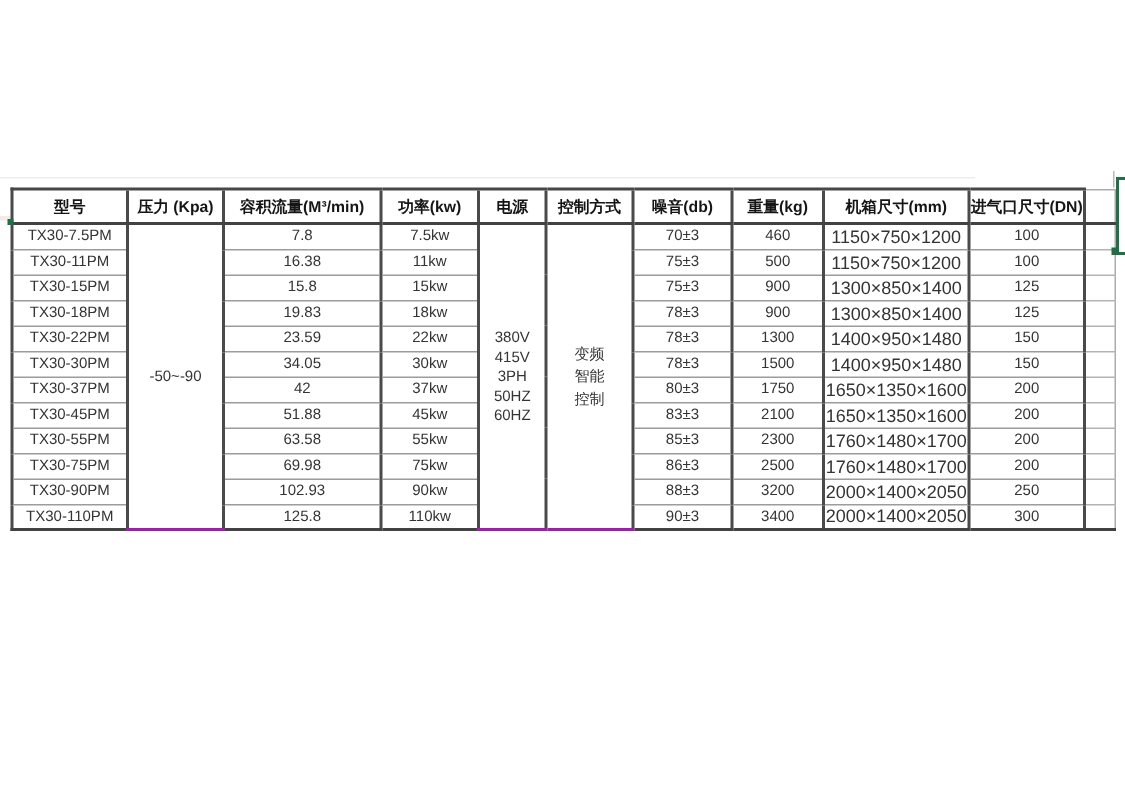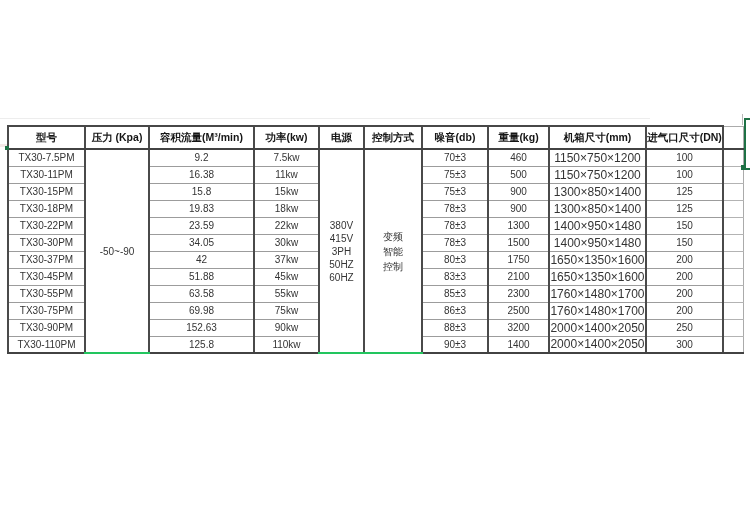--- a/index.html
+++ b/index.html
@@ -6,21 +6,21 @@
   .stage{position:relative;width:750px;height:472px;overflow:hidden;background:#ffffff;
          font-family:"Liberation Sans","DejaVu Sans",sans-serif;}
   
   table.spec{position:absolute;left:7px;top:125px;border-collapse:collapse;table-layout:fixed;}
   .spec th,.spec td{padding:0;margin:0;text-align:center;vertical-align:middle;
         font-size:10px;color:#343434;white-space:nowrap;overflow:hidden;
         border-left:2px solid #4a4a4a;border-bottom:1px solid #9c9c9c;}
   .spec thead th{height:21px;font-size:10.5px;font-weight:bold;color:#151515;
         border-top:2px solid #474747;border-bottom:2px solid #424242;}
   .spec tbody tr{height:17px;}
-  .spec td.merged{border-bottom:2px solid #22c55e;}
+  .spec td.merged{border-bottom:2px solid #a21caf;}
   .spec tr.last td{border-bottom:2px solid #424242;margin-top:43px;}
   .spec td.chassis{font-size:12px;}
   
   .spec .c-empty{border-left:2px solid #4a4a4a;border-right:1px solid #ababab;border-bottom:1px solid #b3b3b3;}
   .spec thead th.c-empty{border-top:1px solid #ababab;border-bottom:2px solid #424242;}
   .spec tr.last td.c-empty{border-bottom:2px solid #424242;}
   .supply-line{display:block;line-height:13px;}
   .control-line{display:block;line-height:15px;}
   
   .gridline{position:absolute;background:#ededed;height:1px;}
@@ -69,21 +69,21 @@
         <th>重量(kg)</th>
         <th>机箱尺寸(mm)</th>
         <th>进气口尺寸(DN)</th>
         <th class="c-empty"></th>
       </tr>
     </thead>
     <tbody>
       <tr>
         <td>TX30-7.5PM</td>
         <td class="merged" rowspan="12">-50~-90</td>
-        <td>9.2</td>
+        <td>7.8</td>
         <td>7.5kw</td>
         <td class="merged" rowspan="12">
           <span class="supply-line">380V</span>
           <span class="supply-line">415V</span>
           <span class="supply-line">3PH</span>
           <span class="supply-line">50HZ</span>
           <span class="supply-line">60HZ</span>
         </td>
         <td class="merged" rowspan="12">
           <span class="control-line">变频</span>
@@ -181,34 +181,34 @@
         <td>69.98</td>
         <td>75kw</td>
         <td>86±3</td>
         <td>2500</td>
         <td class="chassis">1760×1480×1700</td>
         <td>200</td>
         <td class="c-empty"></td>
       </tr>
       <tr>
         <td>TX30-90PM</td>
-        <td>152.63</td>
+        <td>102.93</td>
         <td>90kw</td>
         <td>88±3</td>
         <td>3200</td>
         <td class="chassis">2000×1400×2050</td>
         <td>250</td>
         <td class="c-empty"></td>
       </tr>
       <tr class="last">
         <td>TX30-110PM</td>
         <td>125.8</td>
         <td>110kw</td>
         <td>90±3</td>
-        <td>1400</td>
+        <td>3400</td>
         <td class="chassis">2000×1400×2050</td>
         <td>300</td>
         <td class="c-empty"></td>
       </tr>
     </tbody>
   </table>
 
   <div class="sel-box"></div>
   <div class="sel-handle-r"></div>
   <div class="sel-handle-l"></div>

